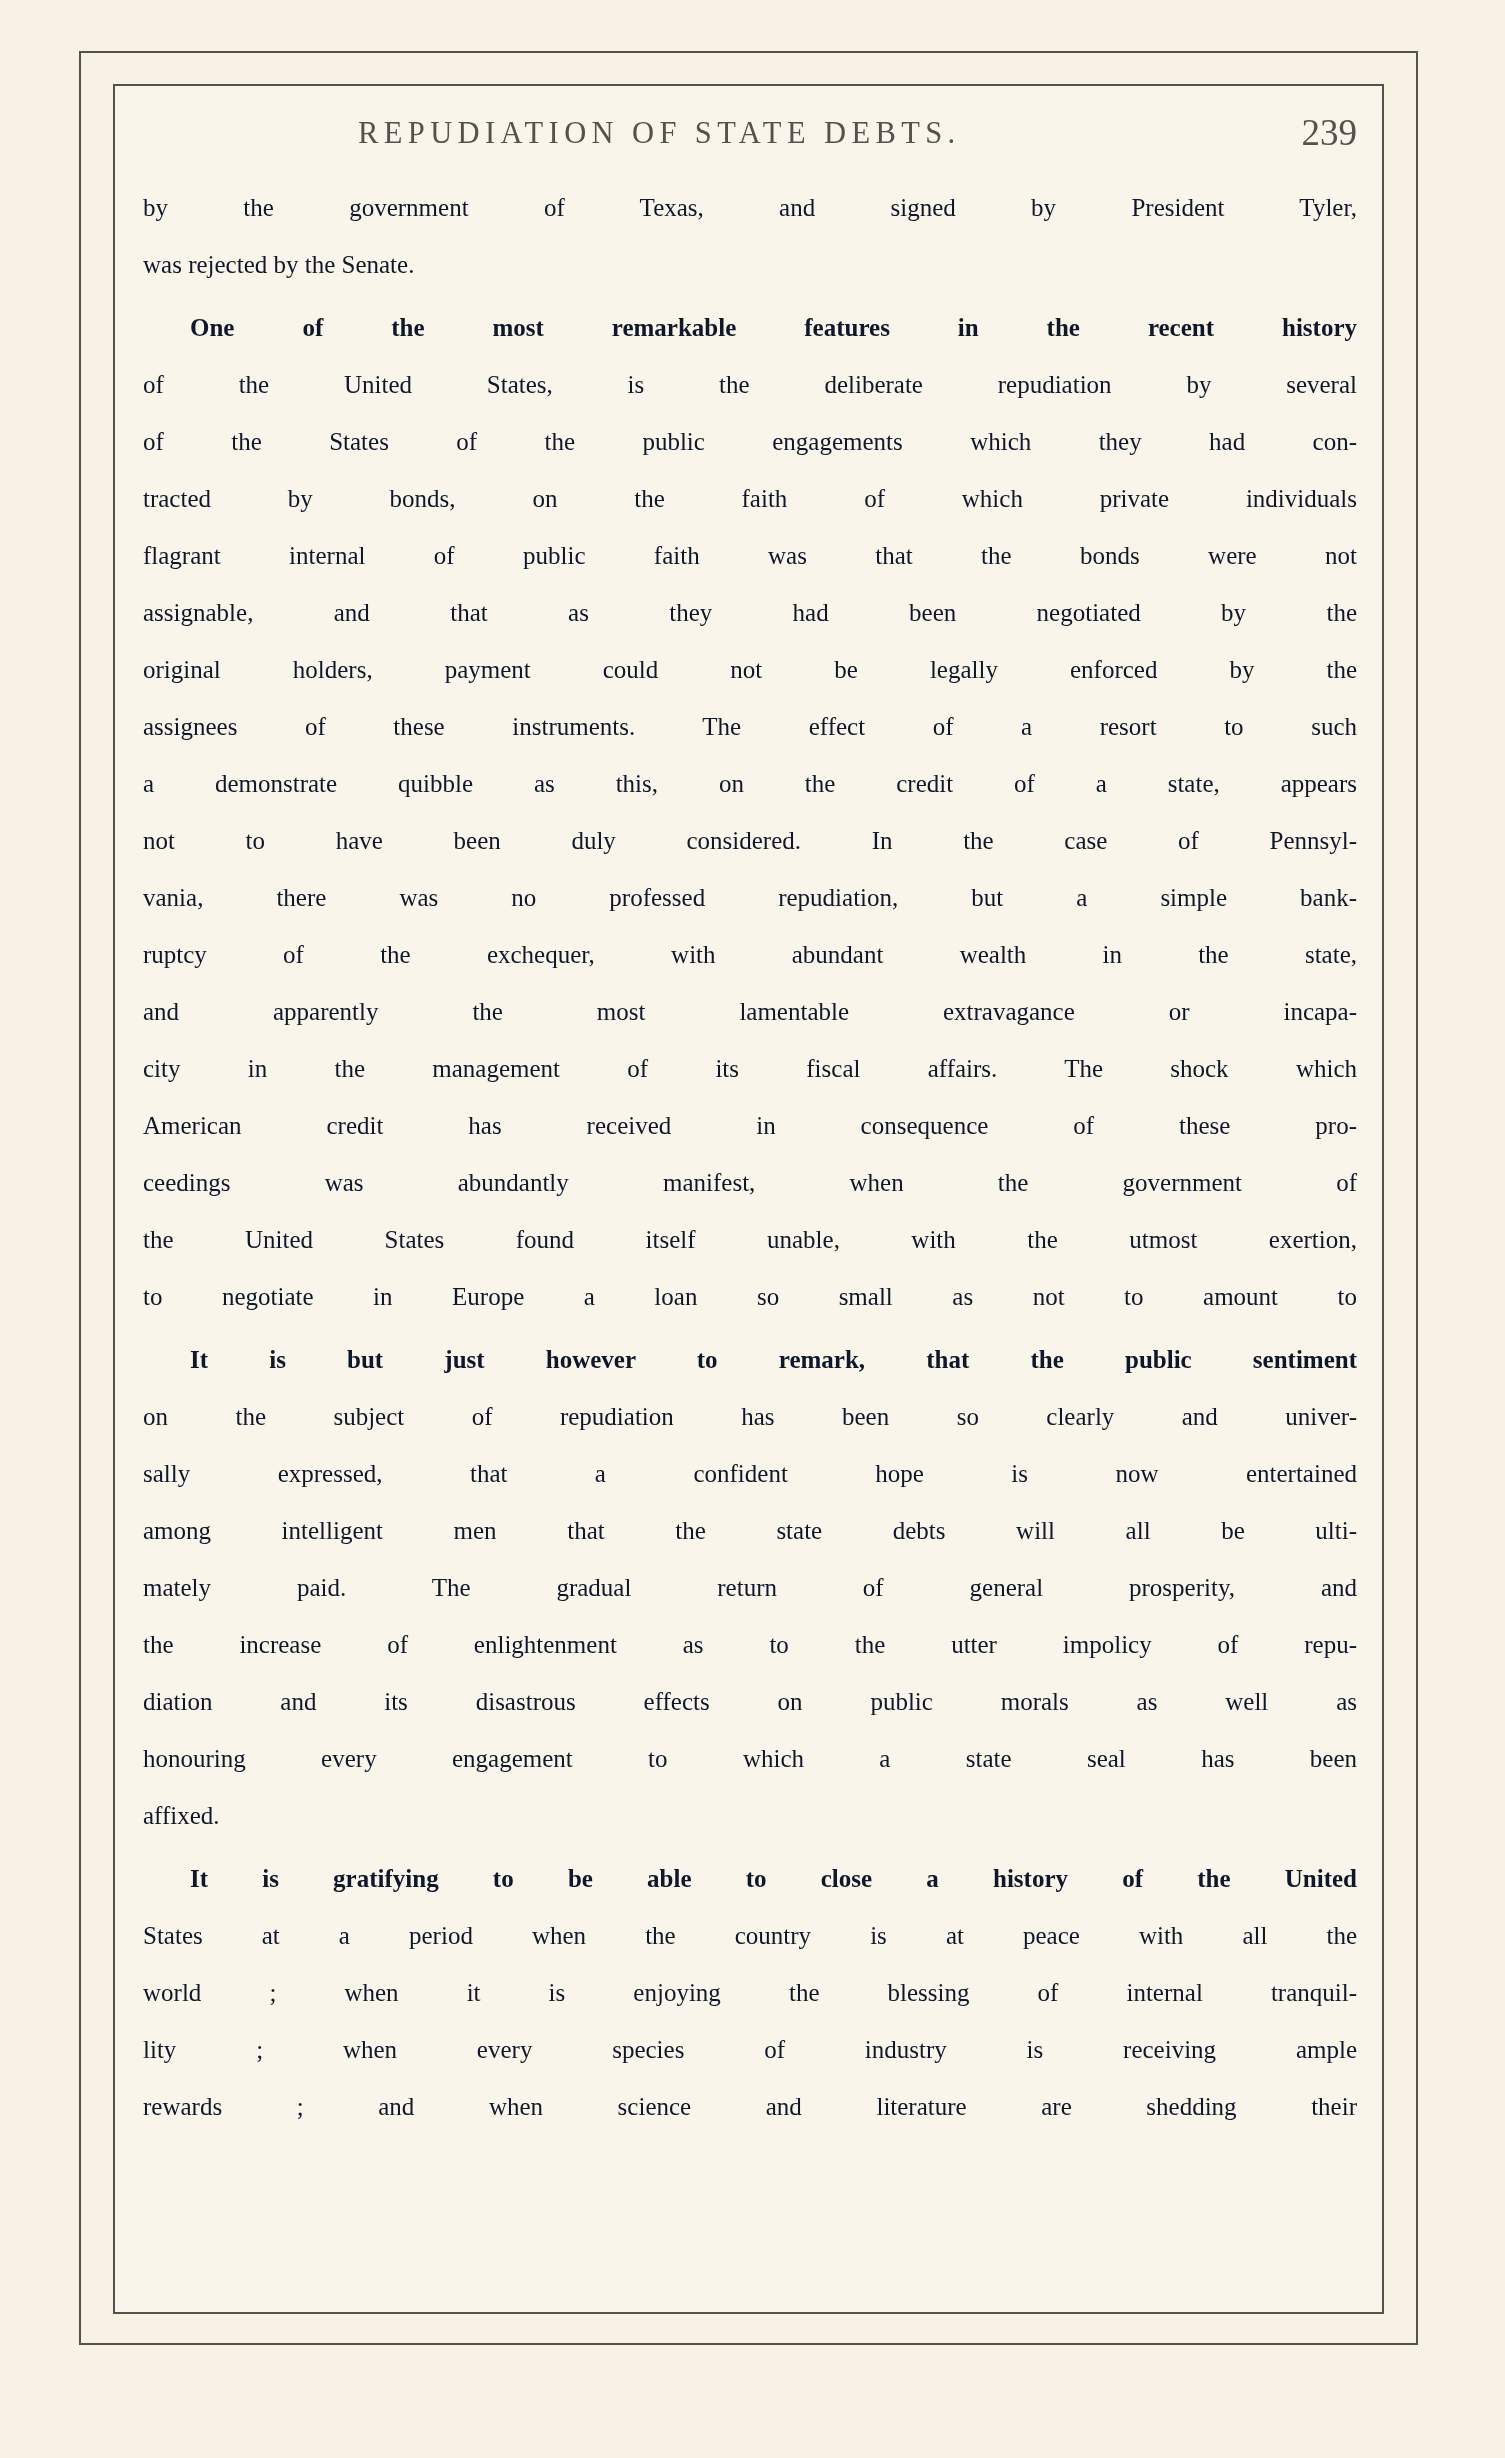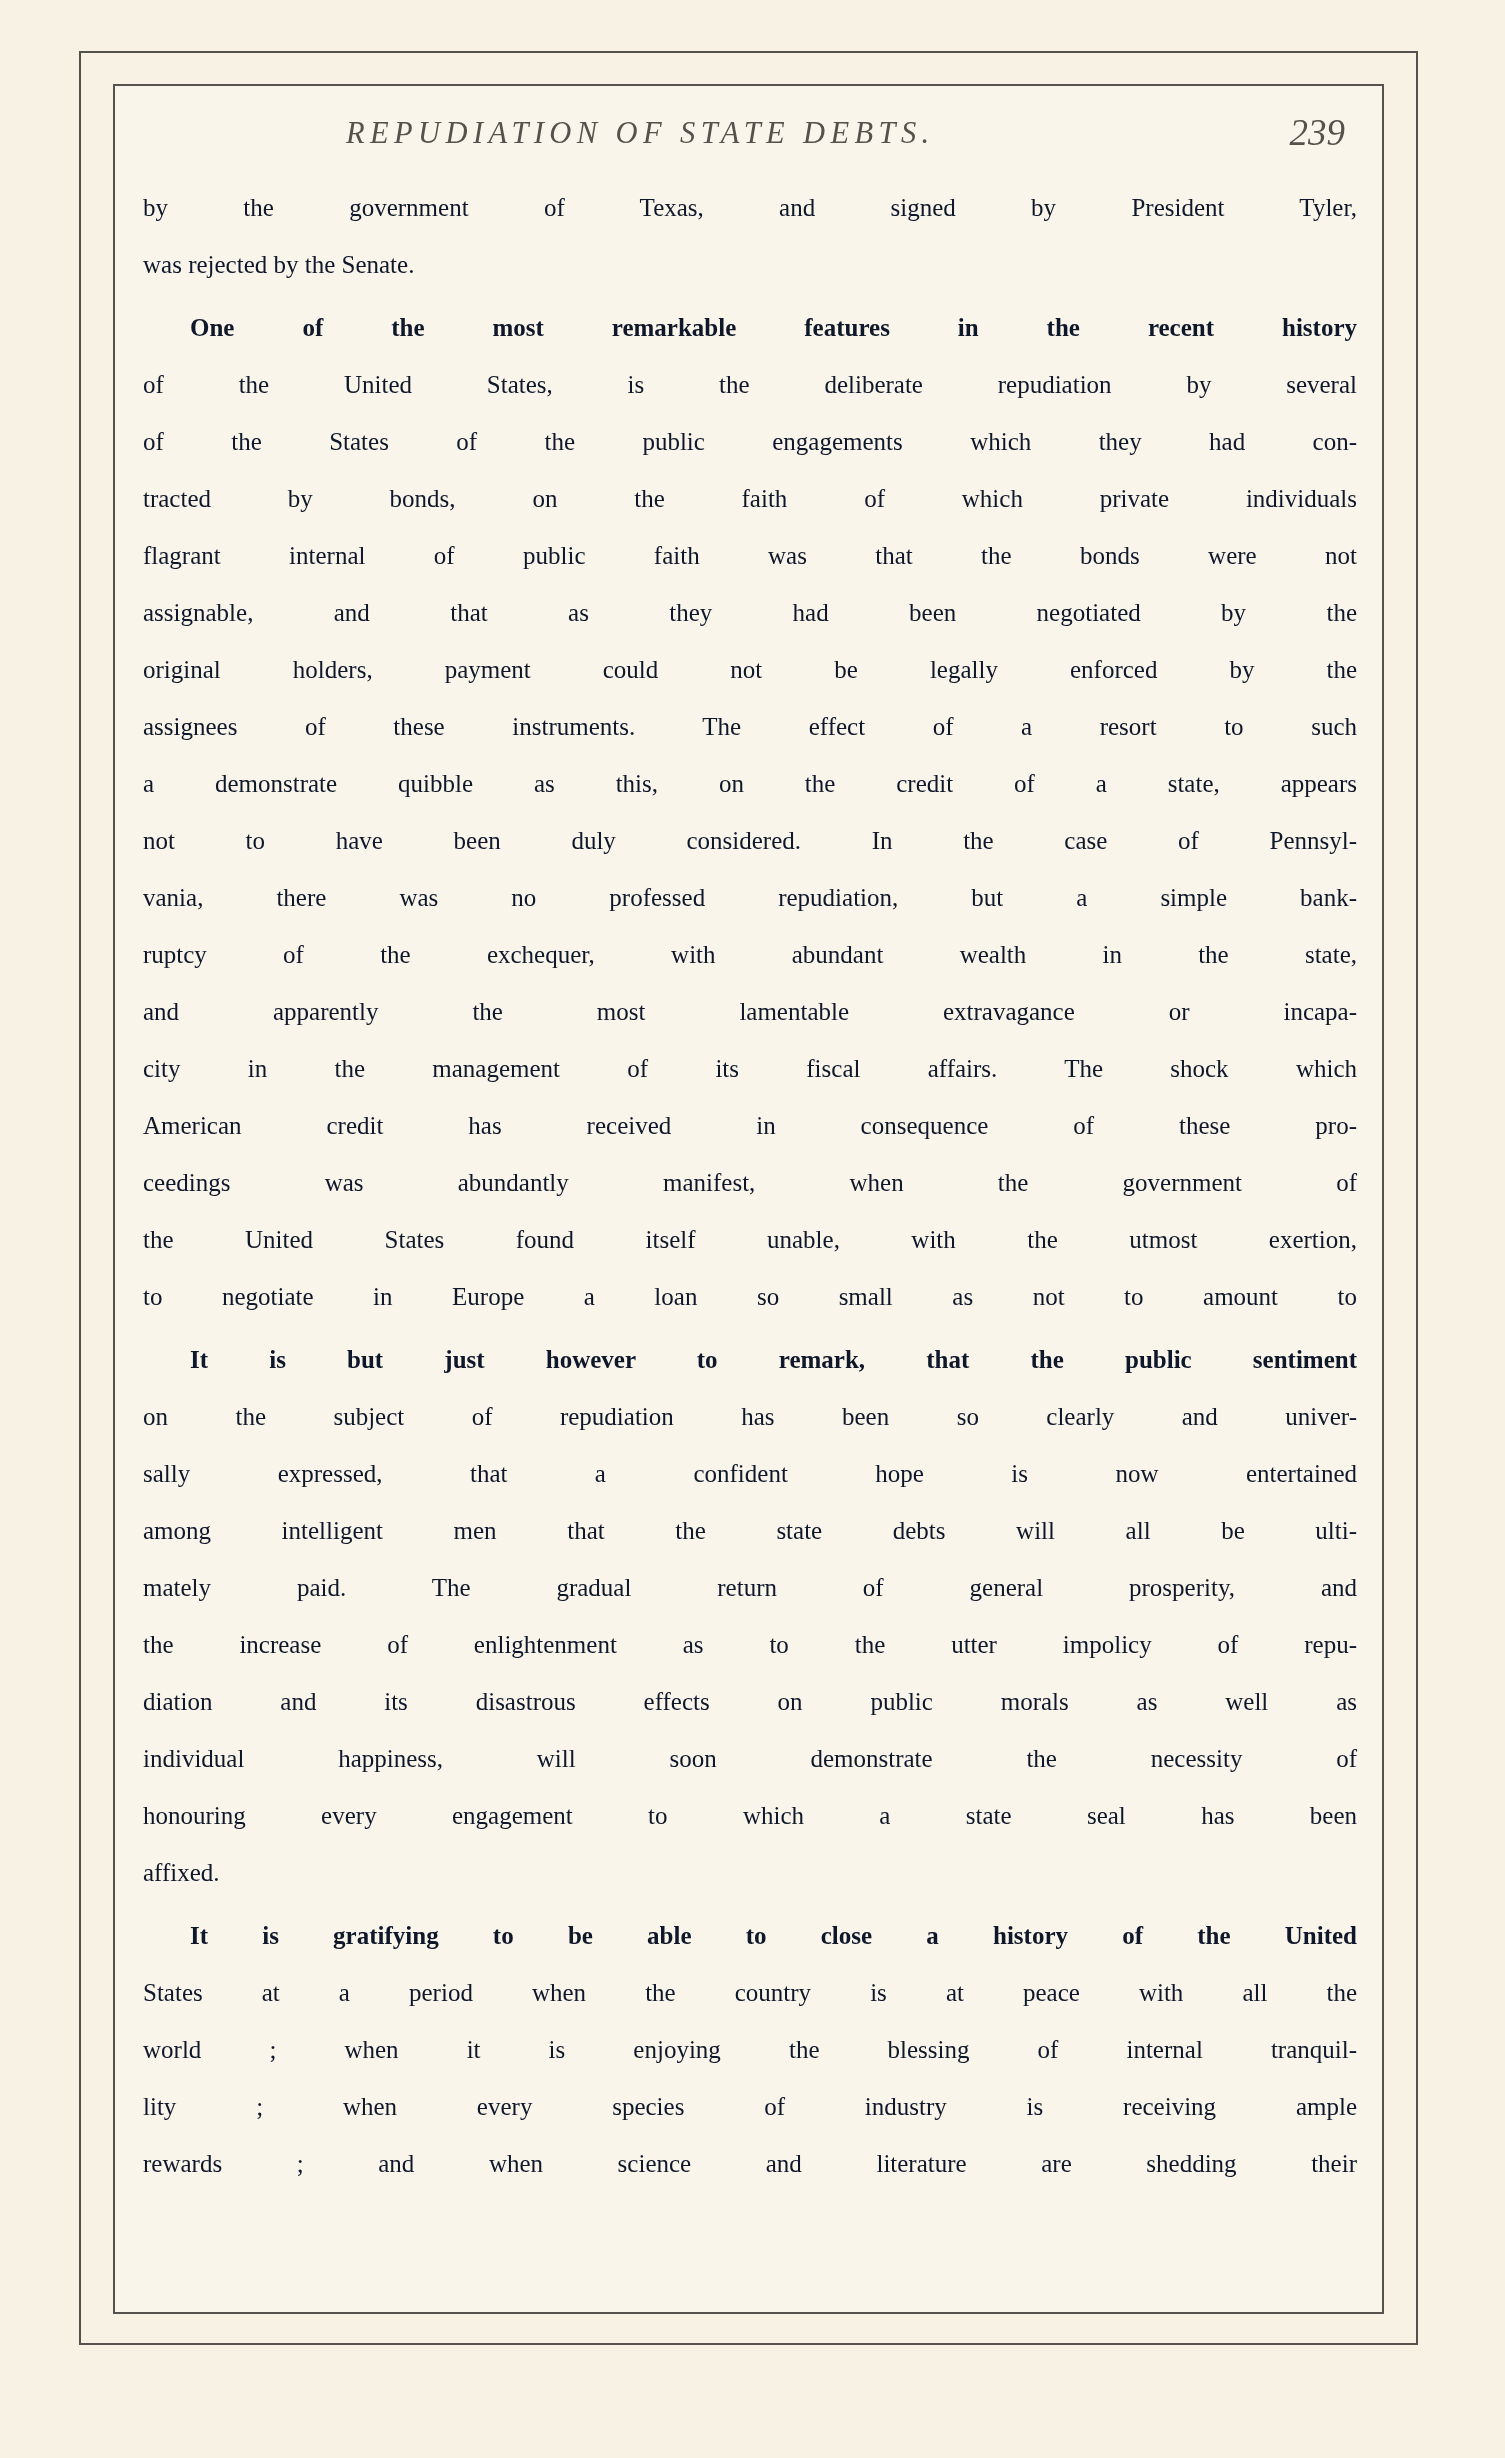--- a/index.html
+++ b/index.html
@@ -21,22 +21,22 @@
   .inner-frame {
     position: absolute;
     left: 113px; top: 84px;
     width: 1271px; height: 2230px;
     border: 2px solid #55524d;
     box-sizing: border-box;
     background: #f9f5ea;
   }
   .running-head {
     position: absolute;
-    left: 131px; top: 106px;
-    width: 1214px; height: 59px; font-style: italic;
+    left: 143px; top: 106px;
+    width: 1214px; height: 59px;
   }
   .running-title {
     position: absolute;
     left: 215px; top: 9.9px;
     font-size: 30.5px;
     letter-spacing: 5.4px;
     color: #55524d;
     white-space: nowrap;
   }
   .page-number {
@@ -105,21 +105,20 @@
   <div class="para-gap"></div>
 
   <div>
     <div class="line indent">It is but just however to remark, that the public sentiment</div>
     <div class="line">on the subject of repudiation has been so clearly and univer-</div>
     <div class="line">sally expressed, that a confident hope is now entertained</div>
     <div class="line">among intelligent men that the state debts will all be ulti-</div>
     <div class="line">mately paid. The gradual return of general prosperity, and</div>
     <div class="line">the increase of enlightenment as to the utter impolicy of repu-</div>
     <div class="line">diation and its disastrous effects on public morals as well as</div>
-    <div class="line">individual happiness, will soon demonstrate the necessity of</div>
     <div class="line">honouring every engagement to which a state seal has been</div>
     <div class="line last">affixed.</div>
   </div>
   <div class="para-gap"></div>
 
   <div>
     <div class="line indent">It is gratifying to be able to close a history of the United</div>
     <div class="line">States at a period when the country is at peace with all the</div>
     <div class="line">world ; when it is enjoying the blessing of internal tranquil-</div>
     <div class="line">lity ; when every species of industry is receiving ample</div>

